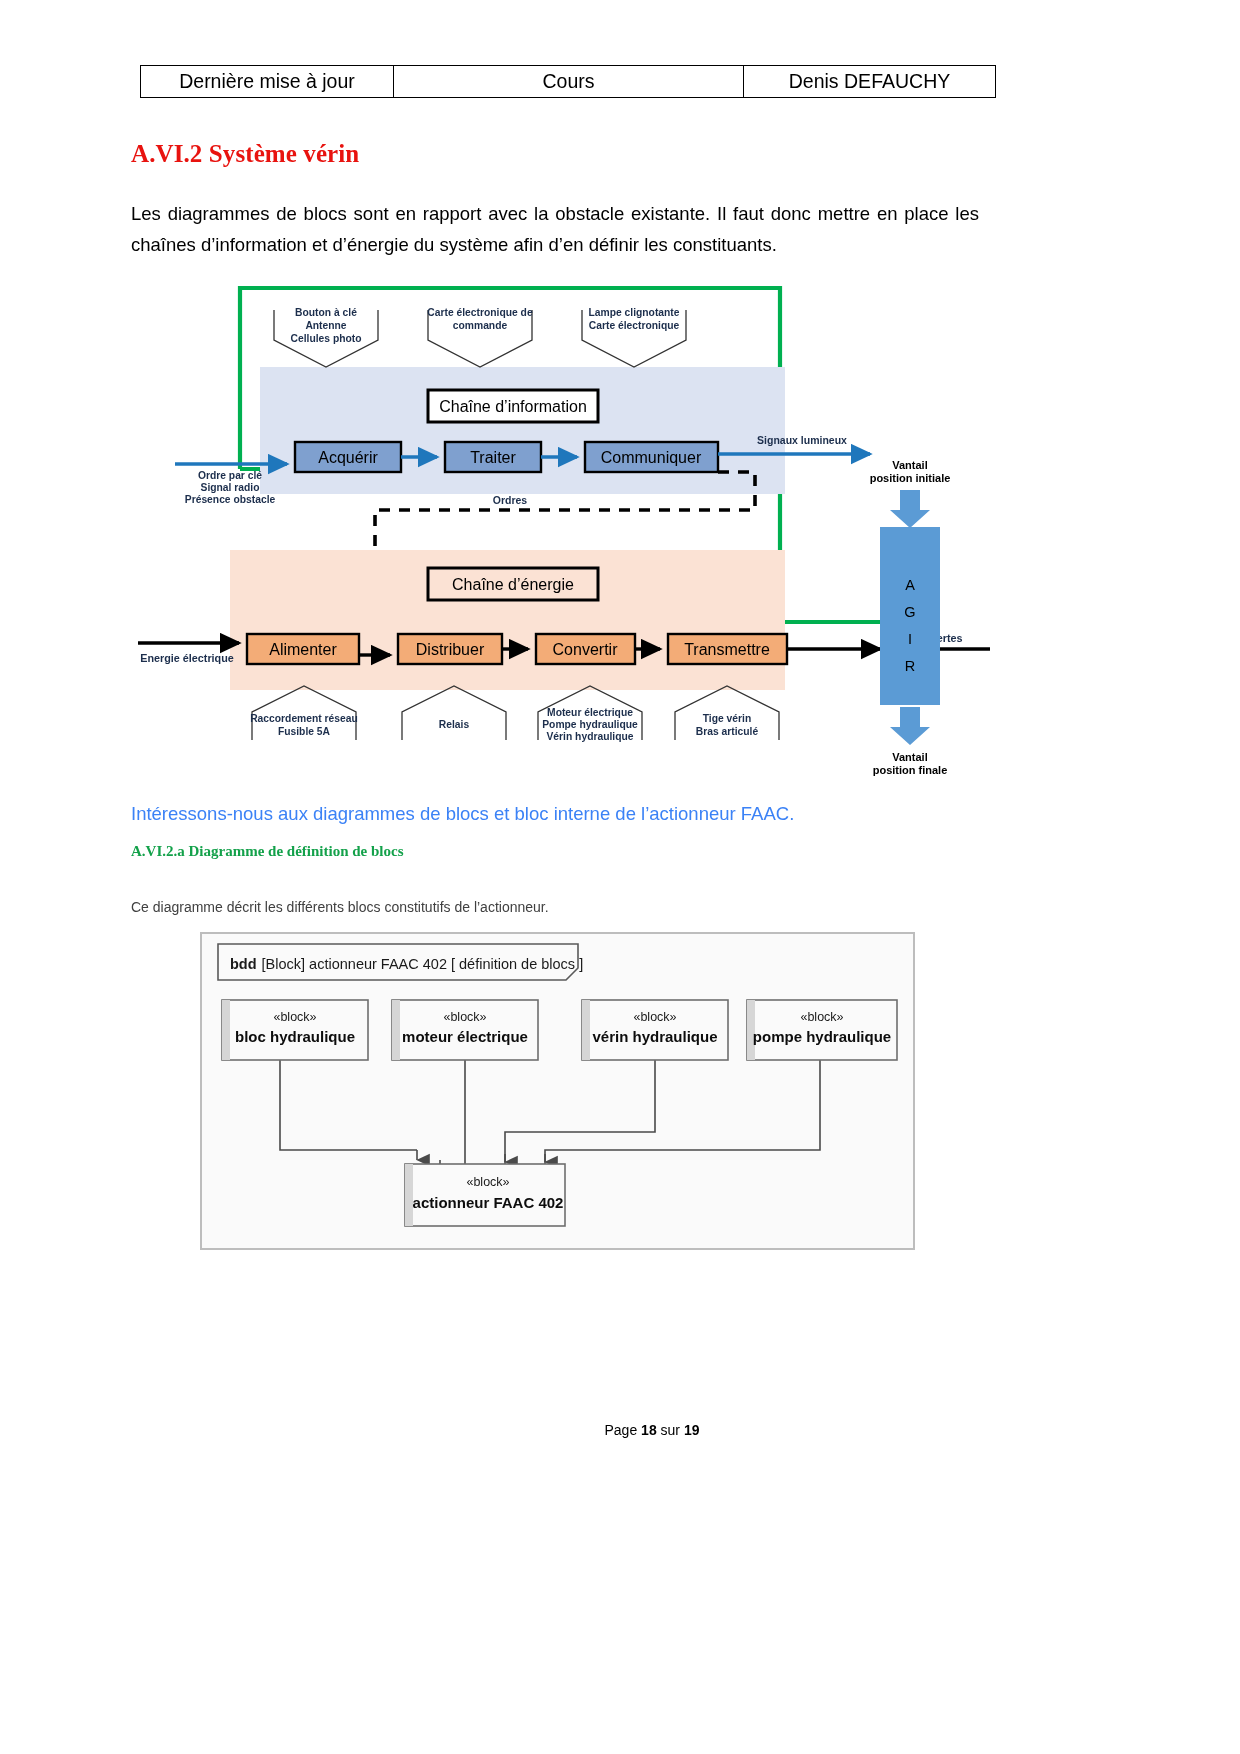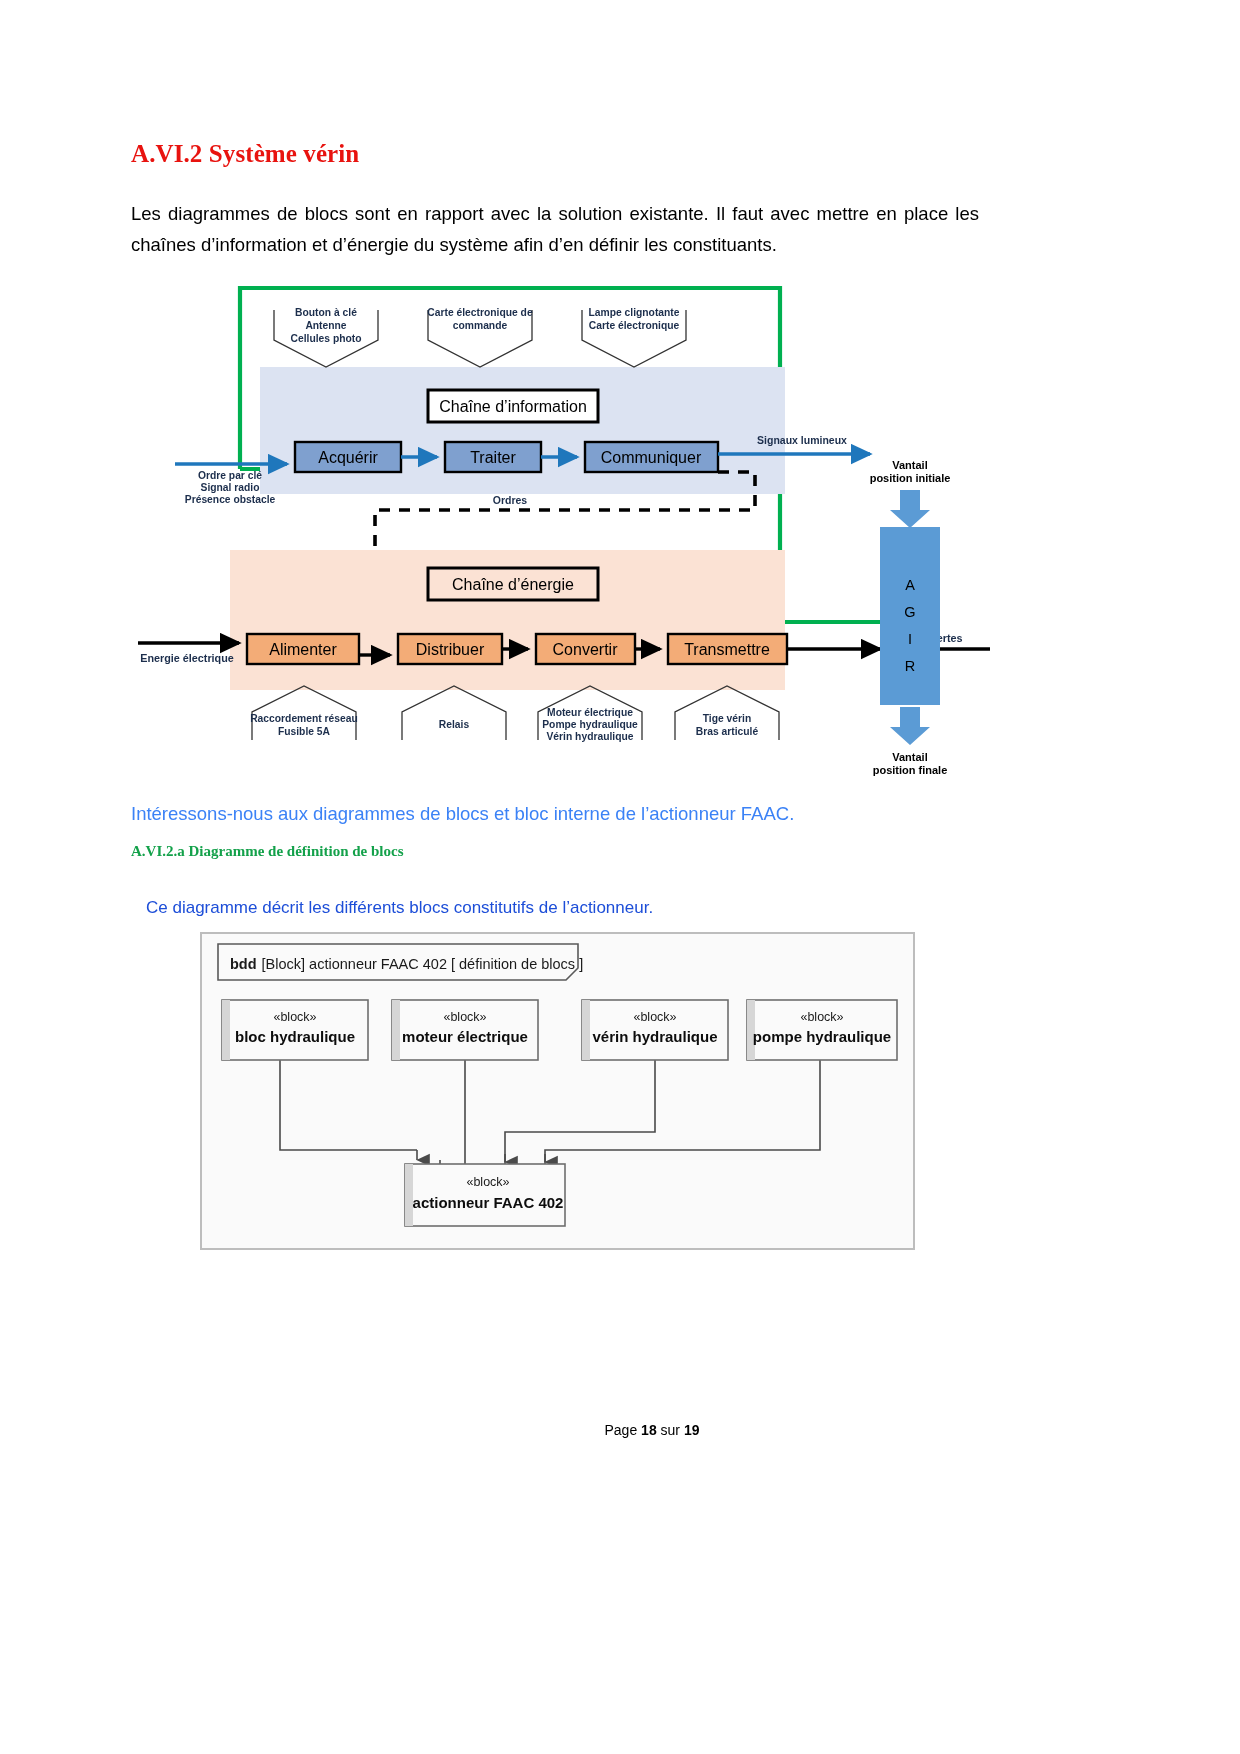--- a/index.html
+++ b/index.html
@@ -71,26 +71,26 @@
     position: absolute;
     left: 131px;
     top: 843px;
     font-family: "Liberation Serif", serif;
     font-weight: bold;
     font-size: 15px;
     color: #13A14A;
   }
   .para3 {
     position: absolute;
-    left: 146px;
+    left: 131px;
     top: 892px;
     width: 848px;
-    font-size: 17px;
+    font-size: 14px;
     line-height: 31px;
-    color: #1d4ed8;
+    color: #404040;
   }
   .footer {
     position: absolute;
     left: 0;
     top: 1422px;
     width: 1240px;
     text-align: center;
     font-size: 14px;
     padding-left: 32px;
   }
@@ -116,25 +116,30 @@
   }
   #fig2 svg { display: block; }
 
   .nosel { user-select: none; }
 </style>
 </head>
 <body>
 
 <table class="header-table">
   <tbody>
+      <tr>
+    <td class="col-a">Dernière mise à jour</td>
+    <td class="col-b">Cours</td>
+    <td class="col-c">Denis DEFAUCHY</td>
+  </tr>
 </tbody>
   </table>
 
 <div class="h2-red">A.VI.2 Système vérin</div>
-<div class="para1">Les diagrammes de blocs sont en rapport avec la solution existante. Il faut avec mettre en place les chaînes d’information et d’énergie du système afin d’en définir les constituants.</div>
+<div class="para1">Les diagrammes de blocs sont en rapport avec la obstacle existante. Il faut donc mettre en place les chaînes d’information et d’énergie du système afin d’en définir les constituants.</div>
 
 <div id="fig1">
 <svg width="860" height="512" viewBox="0 0 860 512" xmlns="http://www.w3.org/2000/svg" class="nosel">
   <defs>
     <marker id="ablk" markerWidth="7" markerHeight="7" refX="5.6" refY="3" orient="auto">
       <path d="M0,0 L6.4,3 L0,6 z" fill="#000"></path>
     </marker>
     <marker id="ablu" markerWidth="7" markerHeight="7" refX="5.6" refY="3" orient="auto">
       <path d="M0,0 L6.4,3 L0,6 z" fill="#1F77BC"></path>
     </marker>

